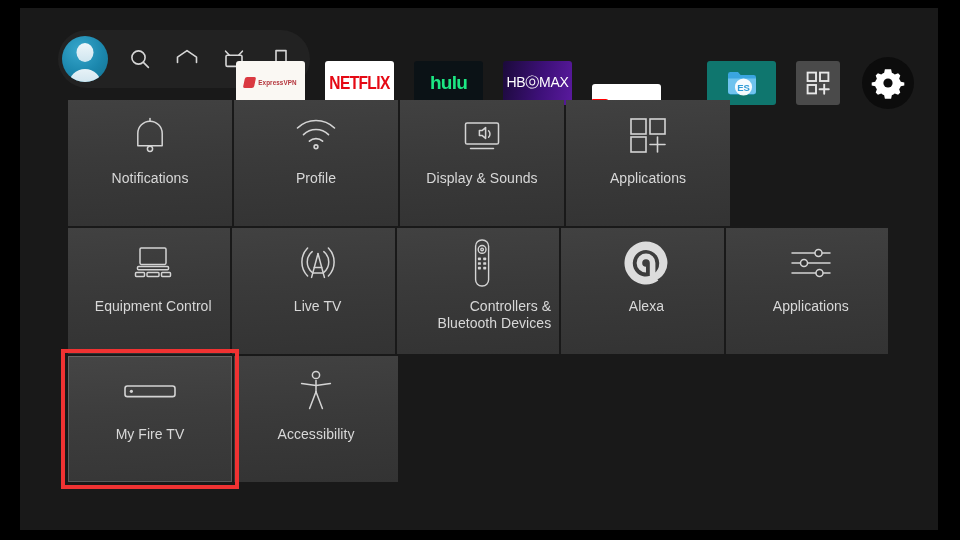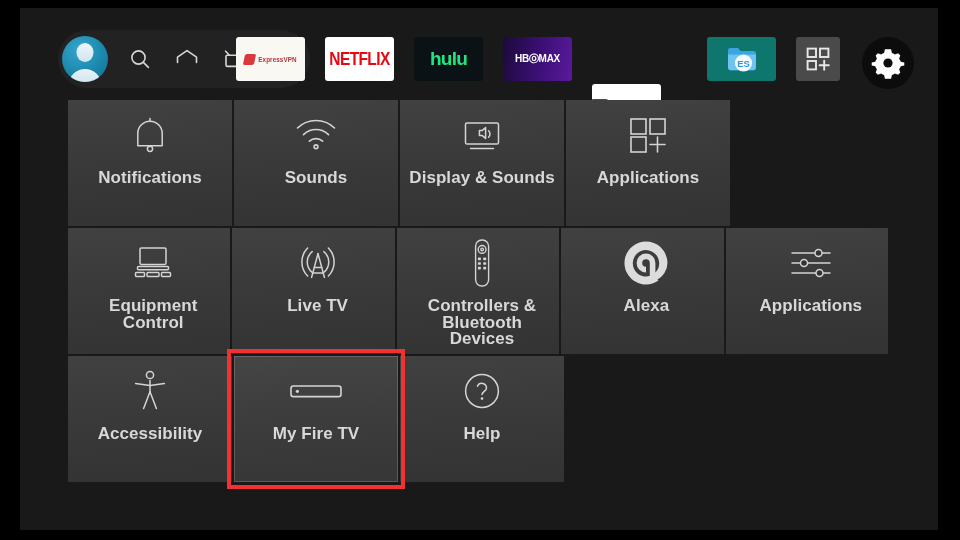--- a/index.html
+++ b/index.html
@@ -68,21 +68,21 @@
     display: flex; align-items: center; justify-content: center;
     opacity: .92;
   }
   .nav-icon svg { display: block; }
 
   
   .approw {
     position: absolute;
     right: 24px; top: 29px;
     display: flex;
-    align-items: flex-start;
+    align-items: center;
     gap: 20px;
   }
   .app-tile {
     width: 69px; height: 44px;
     border-radius: 3px;
     display: flex;
     align-items: center;
     justify-content: center;
     overflow: hidden;
     flex: none;
@@ -117,22 +117,22 @@
     transform: scaleY(1.18);
   }
   .lg-hulu {
     color: #1ce783;
     font-weight: 700;
     font-size: 19px;
     letter-spacing: -0.8px;
   }
   .lg-hbomax {
     color: #ffffff;
-    font-weight: 700;
-    font-size: 10px;
+    font-weight: 400;
+    font-size: 14px;
     letter-spacing: -0.3px;
     white-space: nowrap;
   }
   .lg-yt {
     display: flex; align-items: center; gap: 3px;
   }
   .yt-play {
     width: 19px; height: 13.5px;
     background: #ff0000;
     border-radius: 3.5px;
@@ -189,26 +189,26 @@
   .row3 .tile { height: 126px; }
   .tile-icon {
     height: 70px;
     display: flex;
     align-items: center;
     justify-content: center;
     width: 100%;
   }
   .tile-label {
     color: #d8d8d8;
-    font-size: 17px;
+    font-size: 14px;
     line-height: 16.5px;
-    text-align: center;
+    text-align: right;
     padding: 0 8px;
     letter-spacing: 0.05px;
-    font-weight: 700;
+    font-weight: 400;
   }
   .tile.selected {
     outline: 4px solid #f03232;
     outline-offset: 3px;
     background: linear-gradient(177deg, #454545 0%, #3d3d3d 45%, #363636 100%);
     box-shadow: inset 0 0 0 1px rgba(255,255,255,0.18);
     z-index: 3;
   }
   svg.ic { display: block; }
 </style>
@@ -335,21 +335,21 @@
 
         <div class="tile">
           <div class="tile-icon">
             <svg class="ic" width="48" height="40" viewBox="0 0 48 40" fill="none" stroke="#d4d4d4" stroke-width="1.6" stroke-linecap="round">
               <path d="M5.5 13 A26.5 26.5 0 0 1 42.5 13"></path>
               <path d="M11.5 19.6 A18 18 0 0 1 36.5 19.6"></path>
               <path d="M17.4 26.2 A9.8 9.8 0 0 1 30.6 26.2"></path>
               <circle cx="24" cy="31.8" r="1.9"></circle>
             </svg>
           </div>
-          <div class="tile-label">Sounds</div>
+          <div class="tile-label">Profile</div>
         </div>
 
         <div class="tile">
           <div class="tile-icon">
             <svg class="ic" width="52" height="40" viewBox="0 0 52 40" fill="none" stroke="#d4d4d4" stroke-width="1.5" stroke-linecap="round" stroke-linejoin="round">
               <rect x="9.5" y="8" width="33" height="21" rx="1.6"></rect>
               <path d="M14.5 33.6 h23"></path>
               <path d="M23.4 15.6 h2.6 l3.6 -3 v10.8 l-3.6 -3 h-2.6 z"></path>
               <path d="M32.6 15.8 a4.4 4.4 0 0 1 0 6.4"></path>
             </svg>
@@ -444,50 +444,40 @@
               <circle cx="19" cy="19" r="3.5" fill="#333333"></circle>
               <circle cx="34.5" cy="29" r="3.5" fill="#333333"></circle>
             </svg>
           </div>
           <div class="tile-label">Applications</div>
         </div>
       </div>
 
       <div class="grid-row row3">
 
+        <div class="tile selected">
+          <div class="tile-icon">
+            <svg class="ic" width="58" height="26" viewBox="0 0 58 26" fill="none" stroke="#d4d4d4" stroke-width="1.6" stroke-linejoin="round">
+              <rect x="4" y="8" width="50" height="10.6" rx="2.4"></rect>
+              <circle cx="10.4" cy="13.3" r="1.6" fill="#d4d4d4" stroke="none"></circle>
+            </svg>
+          </div>
+          <div class="tile-label">My Fire TV</div>
+        </div>
+
         <div class="tile">
           <div class="tile-icon">
             <svg class="ic" width="40" height="48" viewBox="0 0 40 48" fill="none" stroke="#d4d4d4" stroke-width="1.5" stroke-linecap="round" stroke-linejoin="round">
               <circle cx="20" cy="8" r="3.6"></circle>
               <path d="M20 13.4 v11.4"></path>
               <path d="M5.6 16.6 L20 18.6 L34.4 16.6"></path>
               <path d="M20 24.8 L13.6 41.6"></path>
               <path d="M20 24.8 L26.4 41.6"></path>
             </svg>
           </div>
           <div class="tile-label">Accessibility</div>
         </div>
 
-        <div class="tile selected">
-          <div class="tile-icon">
-            <svg class="ic" width="58" height="26" viewBox="0 0 58 26" fill="none" stroke="#d4d4d4" stroke-width="1.6" stroke-linejoin="round">
-              <rect x="4" y="8" width="50" height="10.6" rx="2.4"></rect>
-              <circle cx="10.4" cy="13.3" r="1.6" fill="#d4d4d4" stroke="none"></circle>
-            </svg>
-          </div>
-          <div class="tile-label">My Fire TV</div>
-        </div>
-
-        <div class="tile">
-          <div class="tile-icon">
-            <svg class="ic" width="46" height="46" viewBox="0 0 46 46" fill="none" stroke="#d4d4d4" stroke-width="1.5" stroke-linecap="round">
-              <circle cx="23" cy="23" r="16.4"></circle>
-              <path d="M18.5 18.2 a4.7 4.7 0 0 1 9 1.7 c0 3.2 -4.3 3.6 -4.5 6.6" stroke-linejoin="round"></path>
-              <circle cx="23" cy="30.6" r="1.35" fill="#d4d4d4" stroke="none"></circle>
-            </svg>
-          </div>
-          <div class="tile-label">Help</div>
-        </div>
       </div>
     </div>
 
   </div>
 </div>
 
 </body></html>

